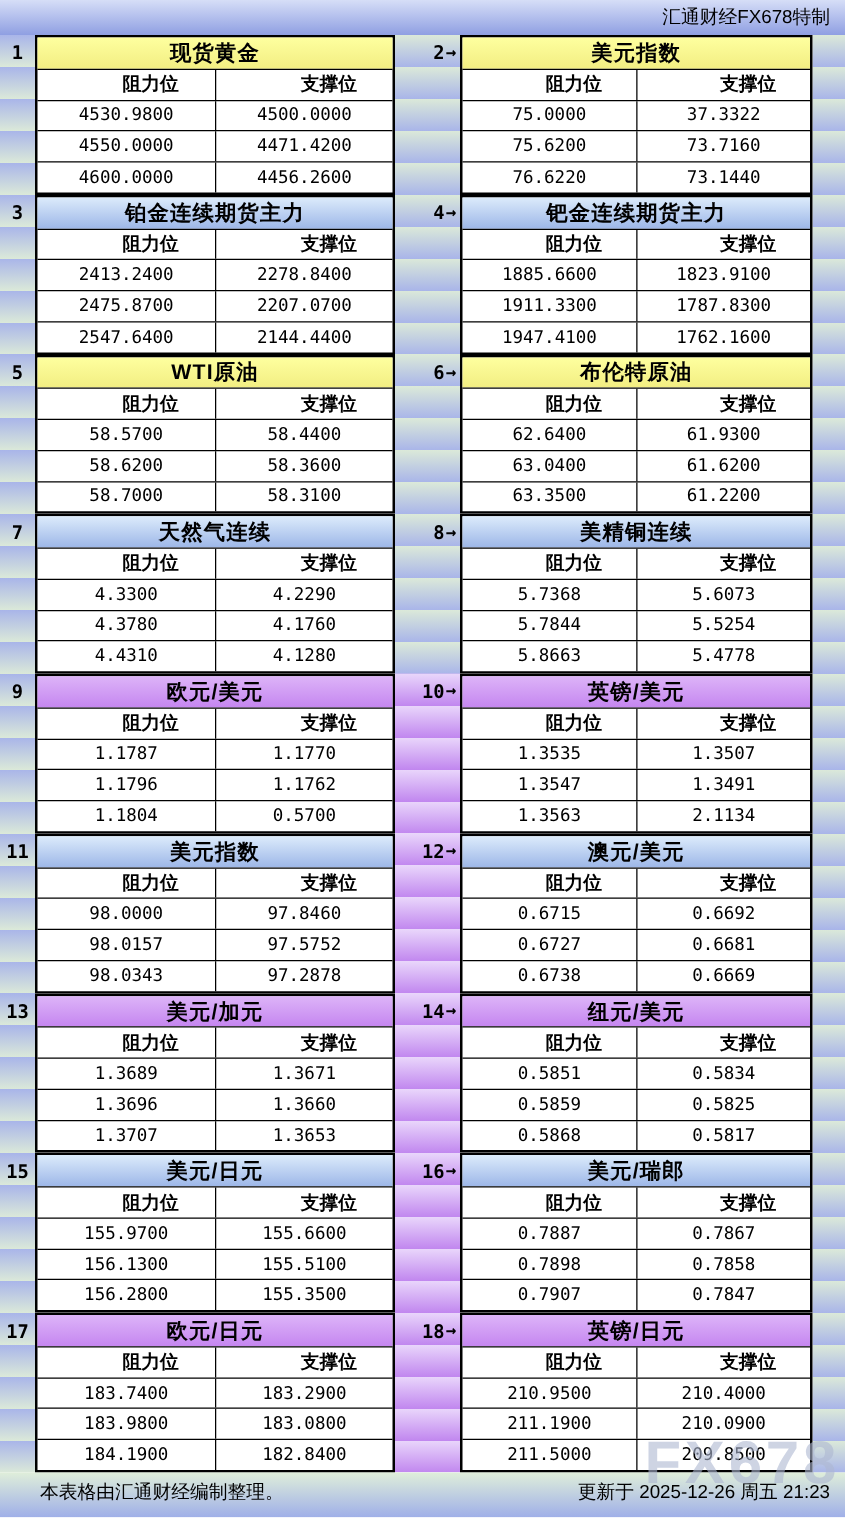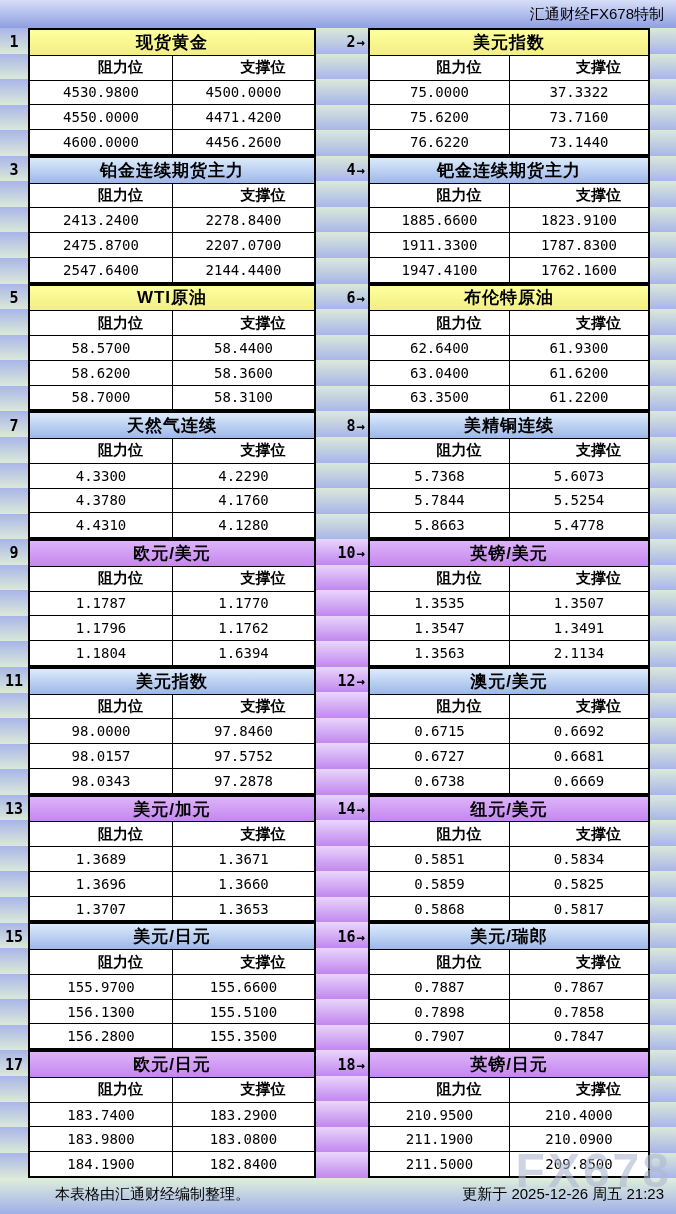--- a/index.html
+++ b/index.html
@@ -45,21 +45,21 @@
   
   .pnum{position:absolute;top:0;height:20%;display:flex;align-items:center;
         font-family:"DejaVu Sans Mono",monospace;font-weight:bold;font-size:15px;z-index:2;}
   .pnum-left{left:-30px;width:28px;justify-content:center;}
   .pnum-gutter{left:-54px;width:50px;justify-content:flex-end;padding-right:1px;box-sizing:border-box;}
   .arrow{font-size:14px;font-weight:bold;margin-left:1px;}
 
   
   .footer{position:absolute;left:0;top:1178px;width:676px;height:36px;
           background:linear-gradient(#dfeeda,#9fafe8);}
-  .footer-left{position:absolute;left:32px;top:0;height:32px;line-height:32px;font-size:15px;margin-left:23px;}
+  .footer-left{position:absolute;left:32px;top:0;height:32px;line-height:32px;font-size:15px;}
   .footer-right{position:absolute;right:12px;top:0;height:32px;line-height:32px;font-size:15px;}
 
   .watermark{position:absolute;right:4px;bottom:16px;z-index:5;
              font-family:"Liberation Sans",sans-serif;font-size:48px;font-weight:bold;
              color:#aeb8d2;opacity:0.6;letter-spacing:3px;pointer-events:none;}
 </style>
 </head>
 <body>
 
 <div class="page">
@@ -286,21 +286,21 @@
     <div class="trow vr">
       <div class="cl">1.1787</div>
       <div class="cr">1.1770</div>
     </div>
     <div class="trow vr">
       <div class="cl">1.1796</div>
       <div class="cr">1.1762</div>
     </div>
     <div class="trow vr">
       <div class="cl">1.1804</div>
-      <div class="cr">1.6394</div>
+      <div class="cr">0.5700</div>
     </div>
   </div>
         <div class="panel c-purple" style="grid-area: 5 / 4;">
     <div class="pnum pnum-gutter">
       <span>10</span>
             <span class="arrow">→</span>
     </div>
     <div class="trow title">
       <span>英镑/美元</span>
     </div>

